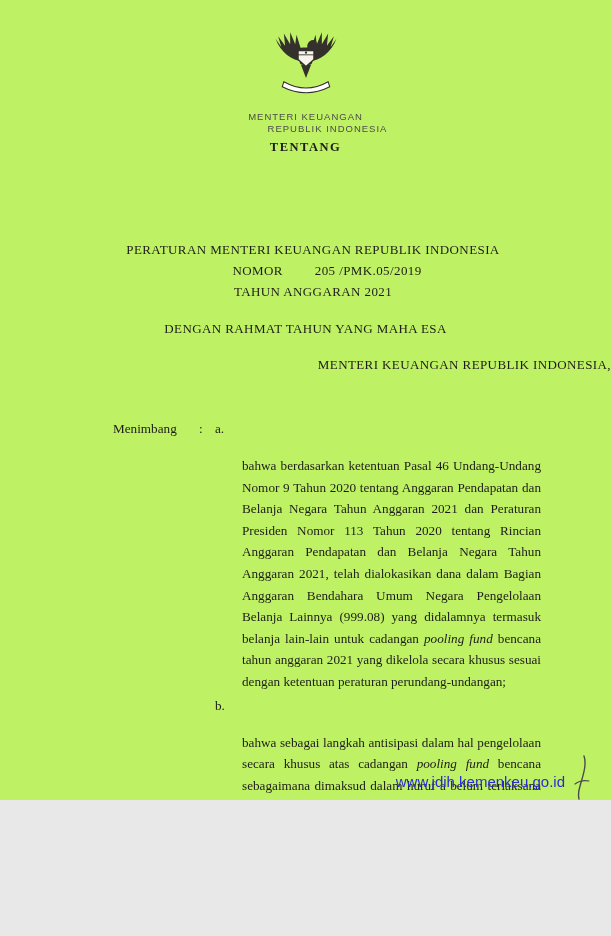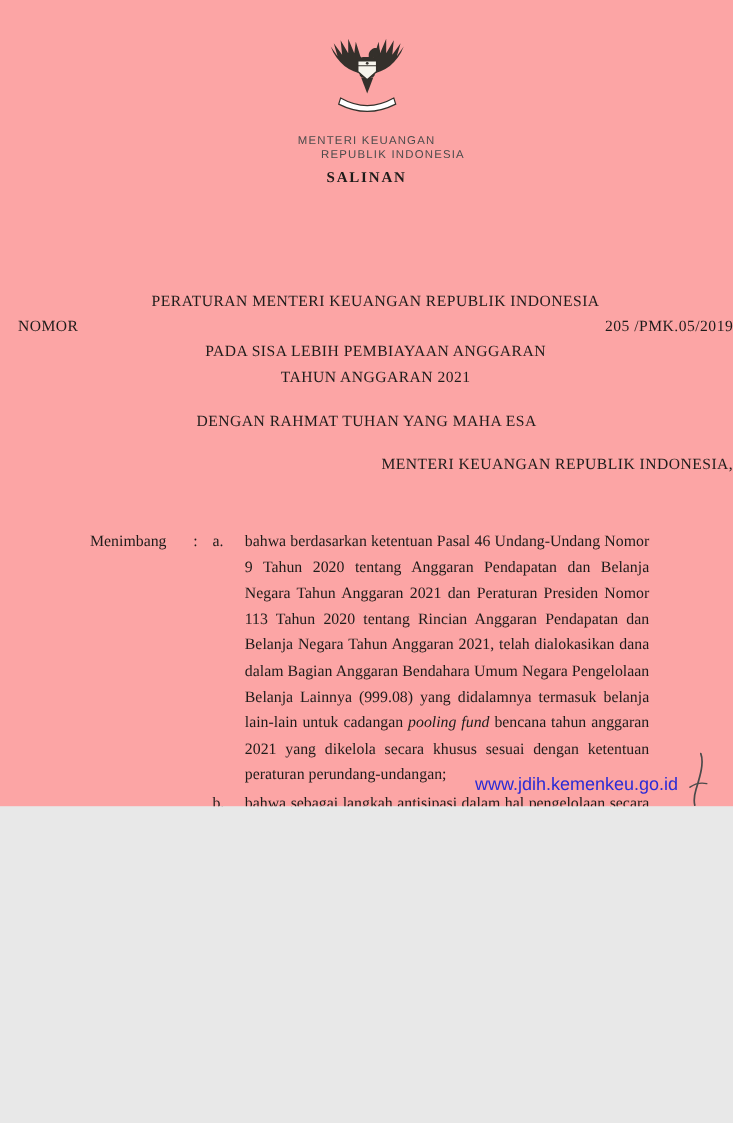--- a/index.html
+++ b/index.html
@@ -1,22 +1,22 @@
 <!DOCTYPE html>
 <html><head>
 <meta charset="utf-8">
 <style>
   * { margin: 0; padding: 0; box-sizing: border-box; }
   html, body { background: #e8e8e8; }
   .page {
     position: relative;
     width: 611px;
-    height: 672px;
+    height: 800px;
     margin: 0 auto;
-    background: #fca5a5;
+    background: #bef264;
     font-family: "Liberation Serif", serif;
     color: #1e1c1a;
     overflow: hidden;
   }
   .header { text-align: center; padding-top: 24px; }
   .emblem { display: inline-block; line-height: 0; }
   .ministry {
     font-family: "Liberation Sans", sans-serif;
     font-size: 9.5px;
     line-height: 11.5px;
@@ -31,34 +31,34 @@
     letter-spacing: 1.5px;
   }
   .title-block {
     margin-top: 84px;
     text-align: center;
     font-size: 13px;
     line-height: 21px;
     letter-spacing: 0.4px;
     padding-left: 15px;
   }
-  .nomor-line { display: flex; justify-content: space-between; align-items: baseline; }
+  .nomor-line { display: flex; justify-content: center; align-items: baseline; margin-left: 28px; }
   .nomor-gap { display: inline-block; width: 32px; }
   .grace { margin-top: 19px; text-align: center; font-size: 13px; letter-spacing: 0.4px; }
   .authority { margin-top: 20px; text-align: right; font-size: 13px; letter-spacing: 0.4px; }
   .consider {
     margin-top: 45px;
-    padding: 0 70px 0 75px;
+    padding: 0 70px 0 113px;
     display: grid;
     grid-template-columns: 86px 16px 27px 1fr;
     font-size: 13.2px;
     line-height: 21.6px;
     row-gap: 2px;
   }
-  .c-text { text-align: justify; }
+  .c-text { text-align: justify; margin-top: 37px; }
   .footer-link {
     position: absolute;
     right: 46px;
     bottom: 10px;
     font-family: "Liberation Sans", sans-serif;
     font-size: 15px;
     text-decoration: none;
   }
   .paraf {
     position: absolute;
@@ -83,35 +83,34 @@
           <path d="M52 53 L60 74 L68 53 Z"></path>
         </g>
         <path d="M47.5 31 h25 v14 l-12.5 11 l-12.5 -11 Z" fill="#f7f4ec" stroke="#34302b" stroke-width="2"></path>
         <line x1="47.5" y1="37.5" x2="72.5" y2="37.5" stroke="#34302b" stroke-width="1.4"></line>
         <circle cx="60" cy="34.2" r="1.8" fill="#34302b"></circle>
         <path d="M25 80 C48 93 72 93 95 80 L97.5 88 C72 101 48 101 22.5 88 Z" fill="#ffffff" stroke="#34302b" stroke-width="1.6"></path>
       </svg>
     </span>
     <div class="ministry">MENTERI KEUANGAN</div>
     <div class="ministry" style="margin-top:0;margin-left:44px;">REPUBLIK INDONESIA</div>
-    <div class="salinan">SALINAN</div>
+    <div class="salinan">TENTANG</div>
   </div>
 
   <div class="title-block">
     <div>PERATURAN MENTERI KEUANGAN REPUBLIK INDONESIA</div>
     <div class="nomor-line">
       <span>NOMOR</span>
       <span class="nomor-gap"></span>
       <span>205 /PMK.05/2019</span>
     </div>
-    <div>PADA SISA LEBIH PEMBIAYAAN ANGGARAN</div>
     <div>TAHUN ANGGARAN 2021</div>
   </div>
 
-  <div class="grace">DENGAN RAHMAT TUHAN YANG MAHA ESA</div>
+  <div class="grace">DENGAN RAHMAT TAHUN YANG MAHA ESA</div>
 
   <div class="authority">MENTERI KEUANGAN REPUBLIK INDONESIA,</div>
 
   <div class="consider">
     <div>Menimbang</div>
     <div>:</div>
     <div>a.</div>
     <div class="c-text">bahwa berdasarkan ketentuan Pasal 46 Undang-Undang Nomor 9 Tahun 2020 tentang Anggaran Pendapatan dan Belanja Negara Tahun Anggaran 2021 dan Peraturan Presiden Nomor 113 Tahun 2020 tentang Rincian Anggaran Pendapatan dan Belanja Negara Tahun Anggaran 2021, telah dialokasikan dana dalam Bagian Anggaran Bendahara Umum Negara Pengelolaan Belanja Lainnya (999.08) yang didalamnya termasuk belanja lain-lain untuk cadangan <i>pooling fund</i> bencana tahun anggaran 2021 yang dikelola secara khusus sesuai dengan ketentuan peraturan perundang-undangan;</div>
 
     <div></div>

